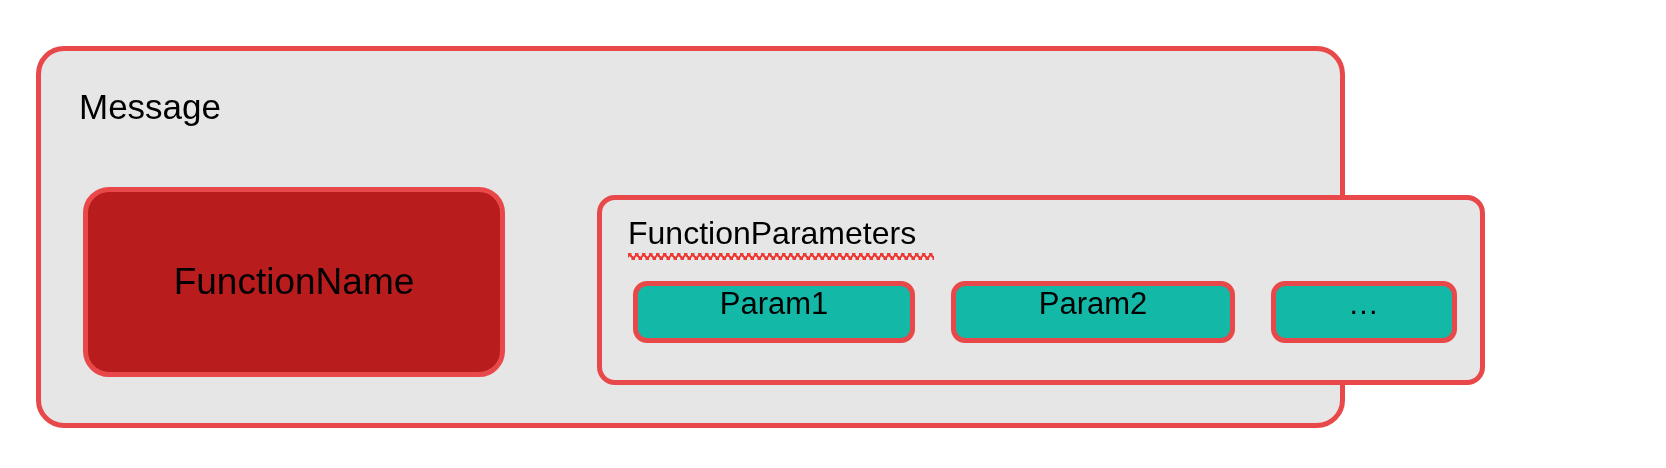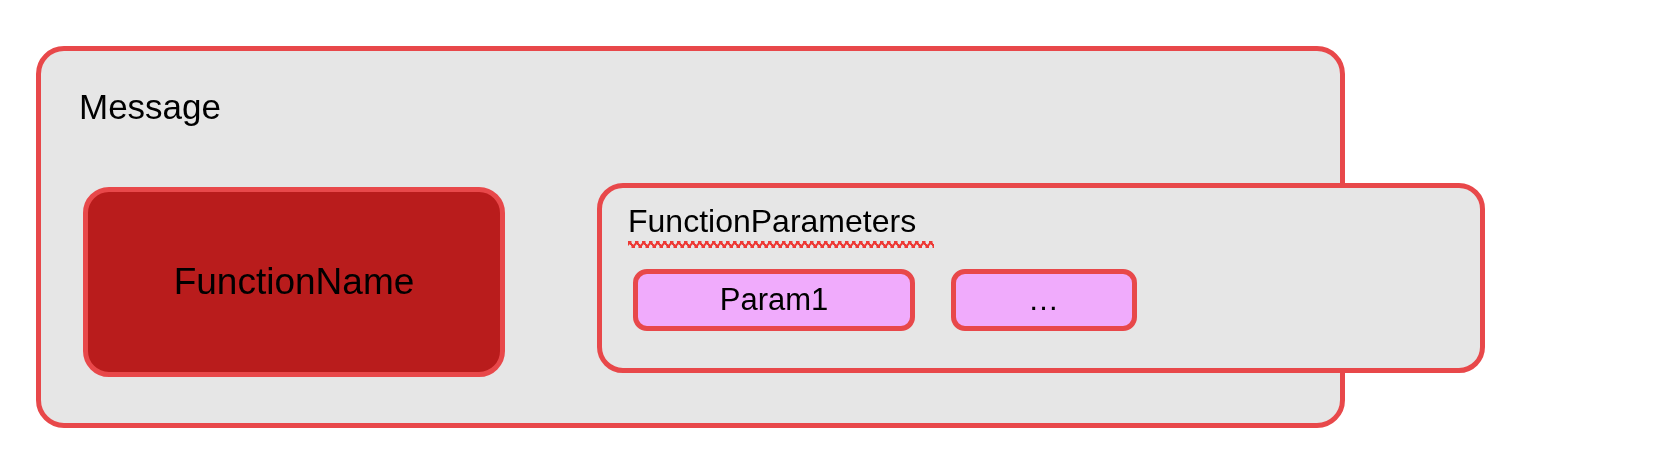--- a/index.html
+++ b/index.html
@@ -62,27 +62,27 @@
     font-size: 37px;
     line-height: 42px;
     color: #000000;
     white-space: nowrap;
   }
 
   
   .function-params-box {
     position: absolute;
     left: 556px;         
-    top: 132px;          
+    top: 144px;          
     width: 888px;
     height: 190px;
     box-sizing: border-box;
     background: #E6E6E6;
     border: 5px solid #E8484A;
-    border-radius: 26px;
+    border-radius: 18px;
   }
 
   .function-params-label-wrap {
     position: absolute;
     left: 26px;
     top: 14px;
   }
   .function-params-label {
     font-size: 32px;
     line-height: 38px;
@@ -108,25 +108,25 @@
   .param-row {
     position: absolute;
     left: 31px;          
     top: 81px;           
     display: flex;
     align-items: center;
   }
   .param-box {
     box-sizing: border-box;
     height: 62px;
-    background: #f0abfc;
+    background: #14b8a6;
     border: 5px solid #E8484A;
     border-radius: 14px;
     display: flex;
-    align-items: center;
+    align-items: flex-start;
     justify-content: center;
     margin-right: 36px;
   }
   .param-box:last-child { margin-right: 0; }
   .param-box.w-wide  { width: 282px; }
   .param-box.w-wide2 { width: 284px; }
   .param-box.w-narrow{ width: 186px; }
 
   .param-text {
     font-size: 31px;
@@ -158,20 +158,23 @@
         <span class="function-params-label">FunctionParameters</span>
         <span class="spell-squiggle"></span>
       </div>
 
       <div class="param-row">
 
         <div class="param-box w-wide">
           <span class="param-text">Param1</span>
         </div>
 
+        <div class="param-box w-wide2">
+          <span class="param-text">Param2</span>
+        </div>
 
         <div class="param-box w-narrow">
           <span class="param-text ellipsis">…</span>
         </div>
 
       </div>
     </div>
   </div>
 </div>
 

